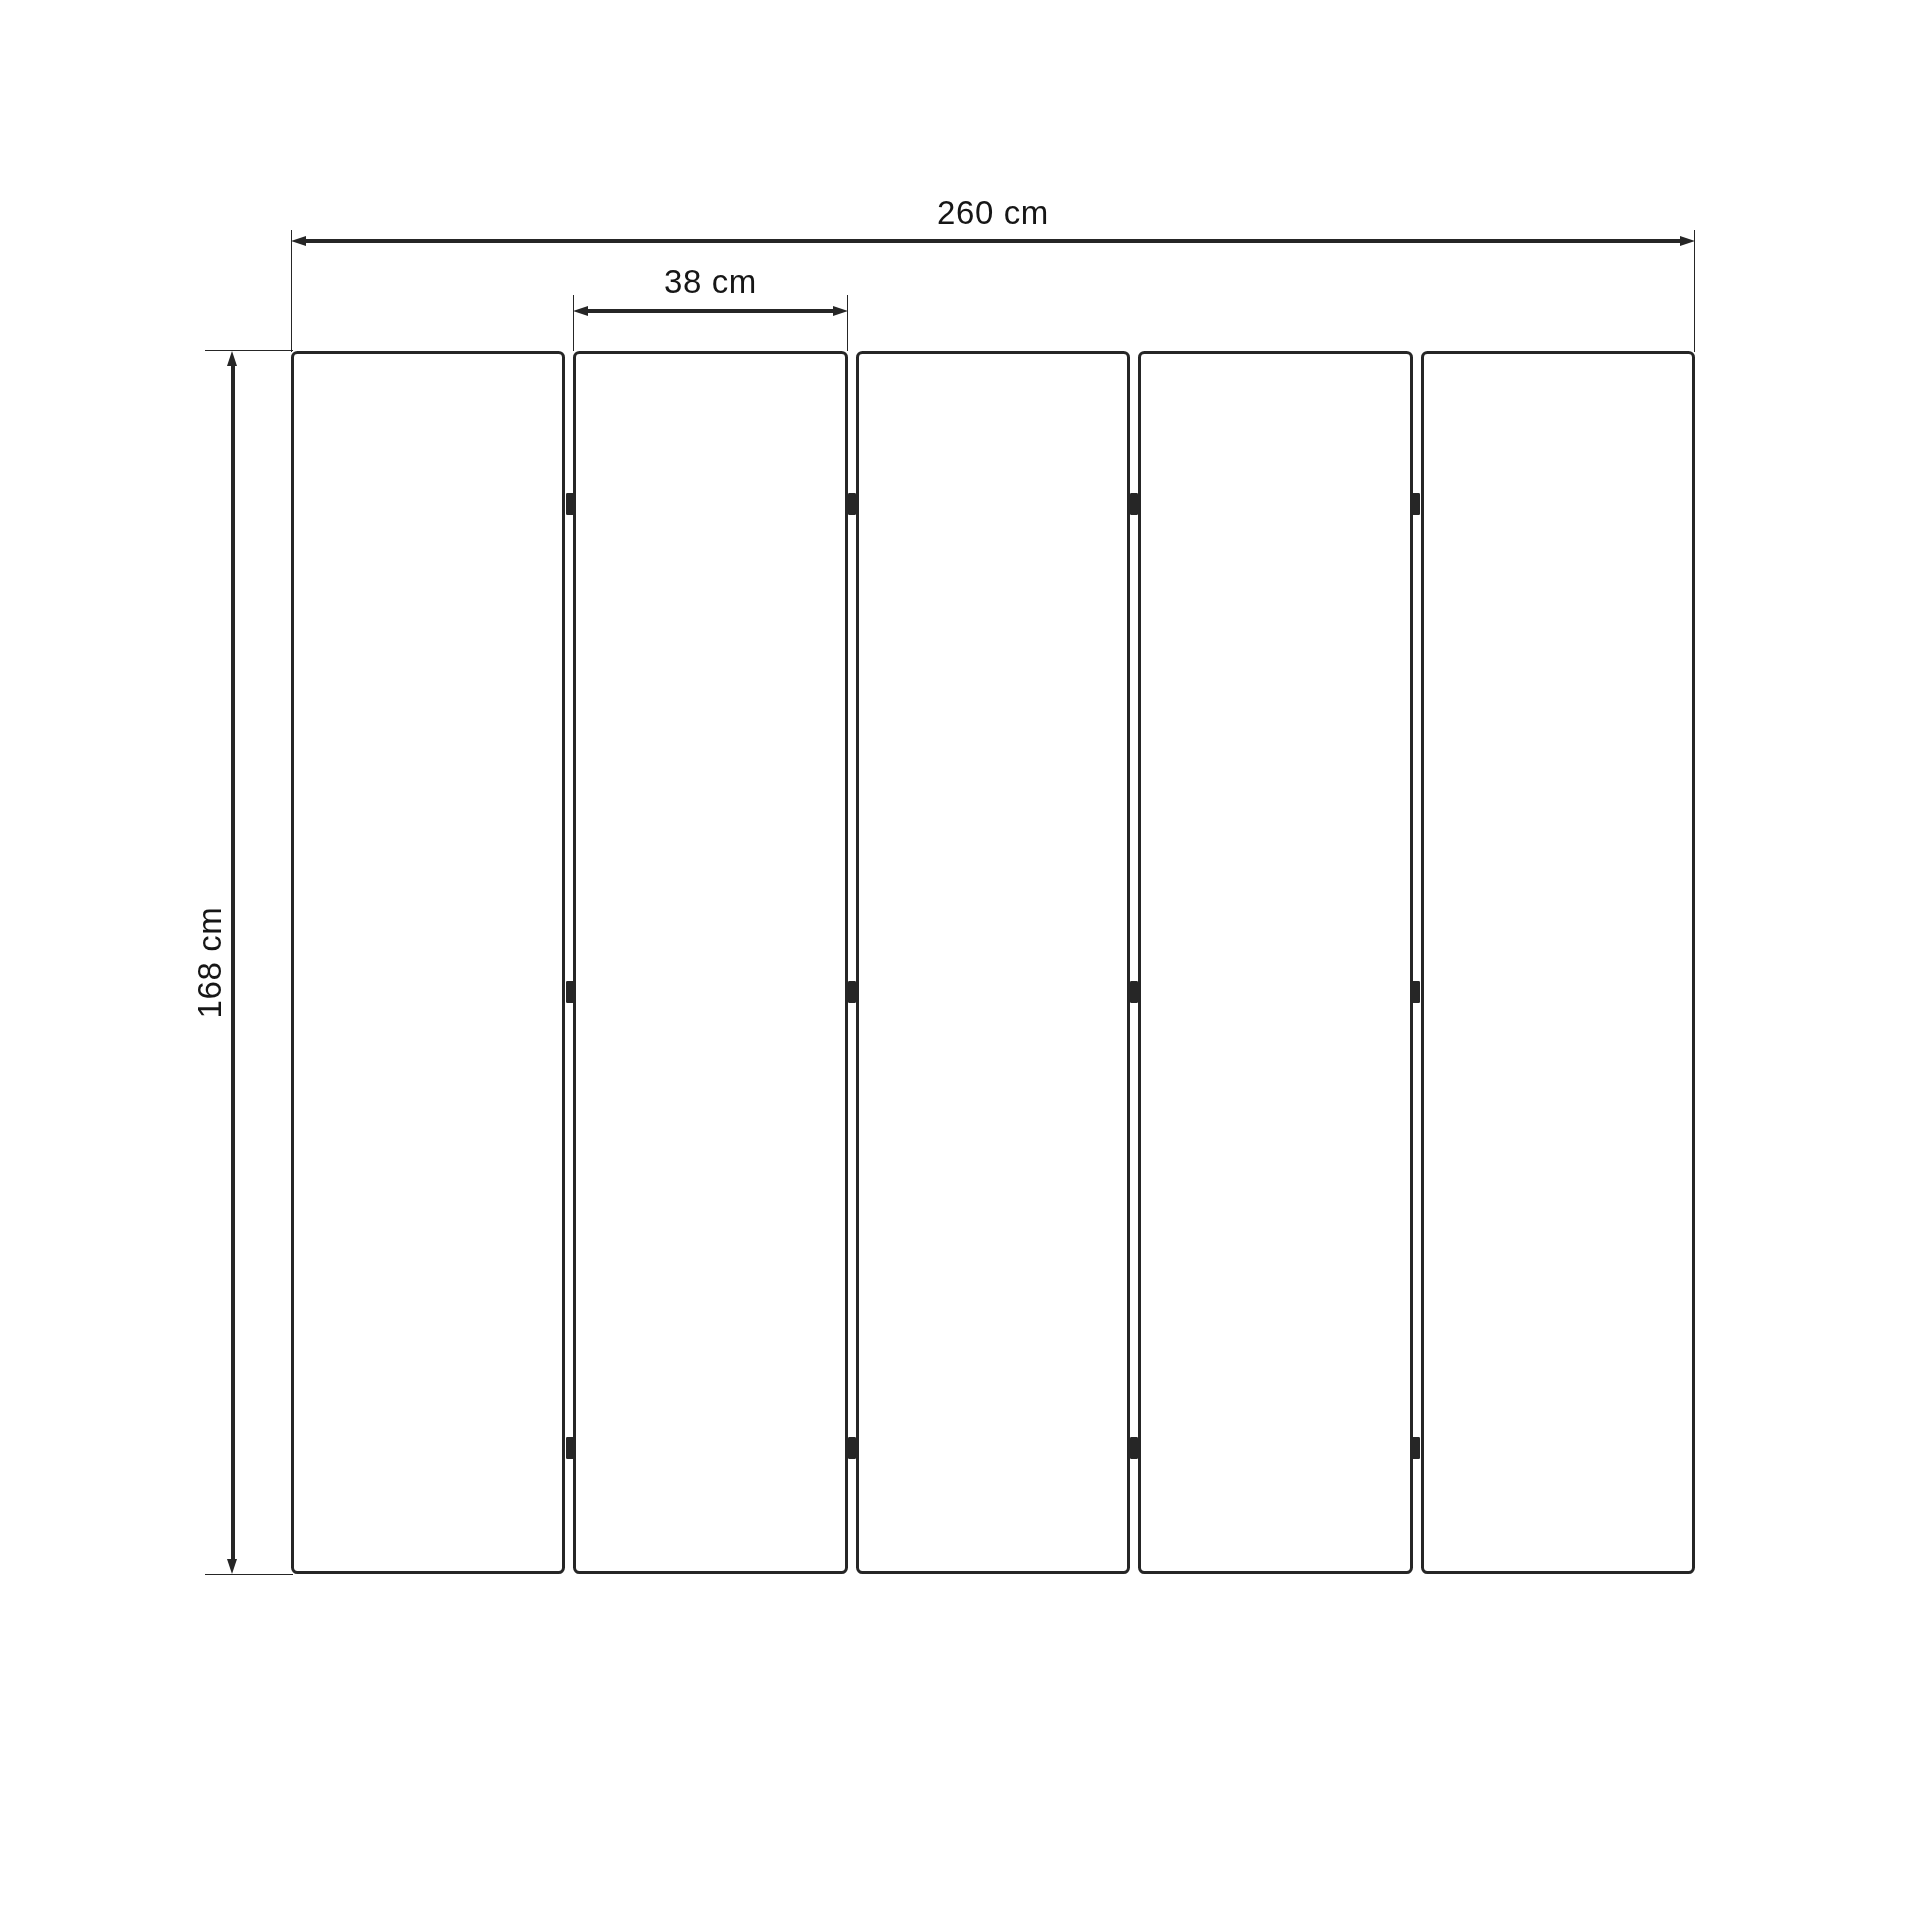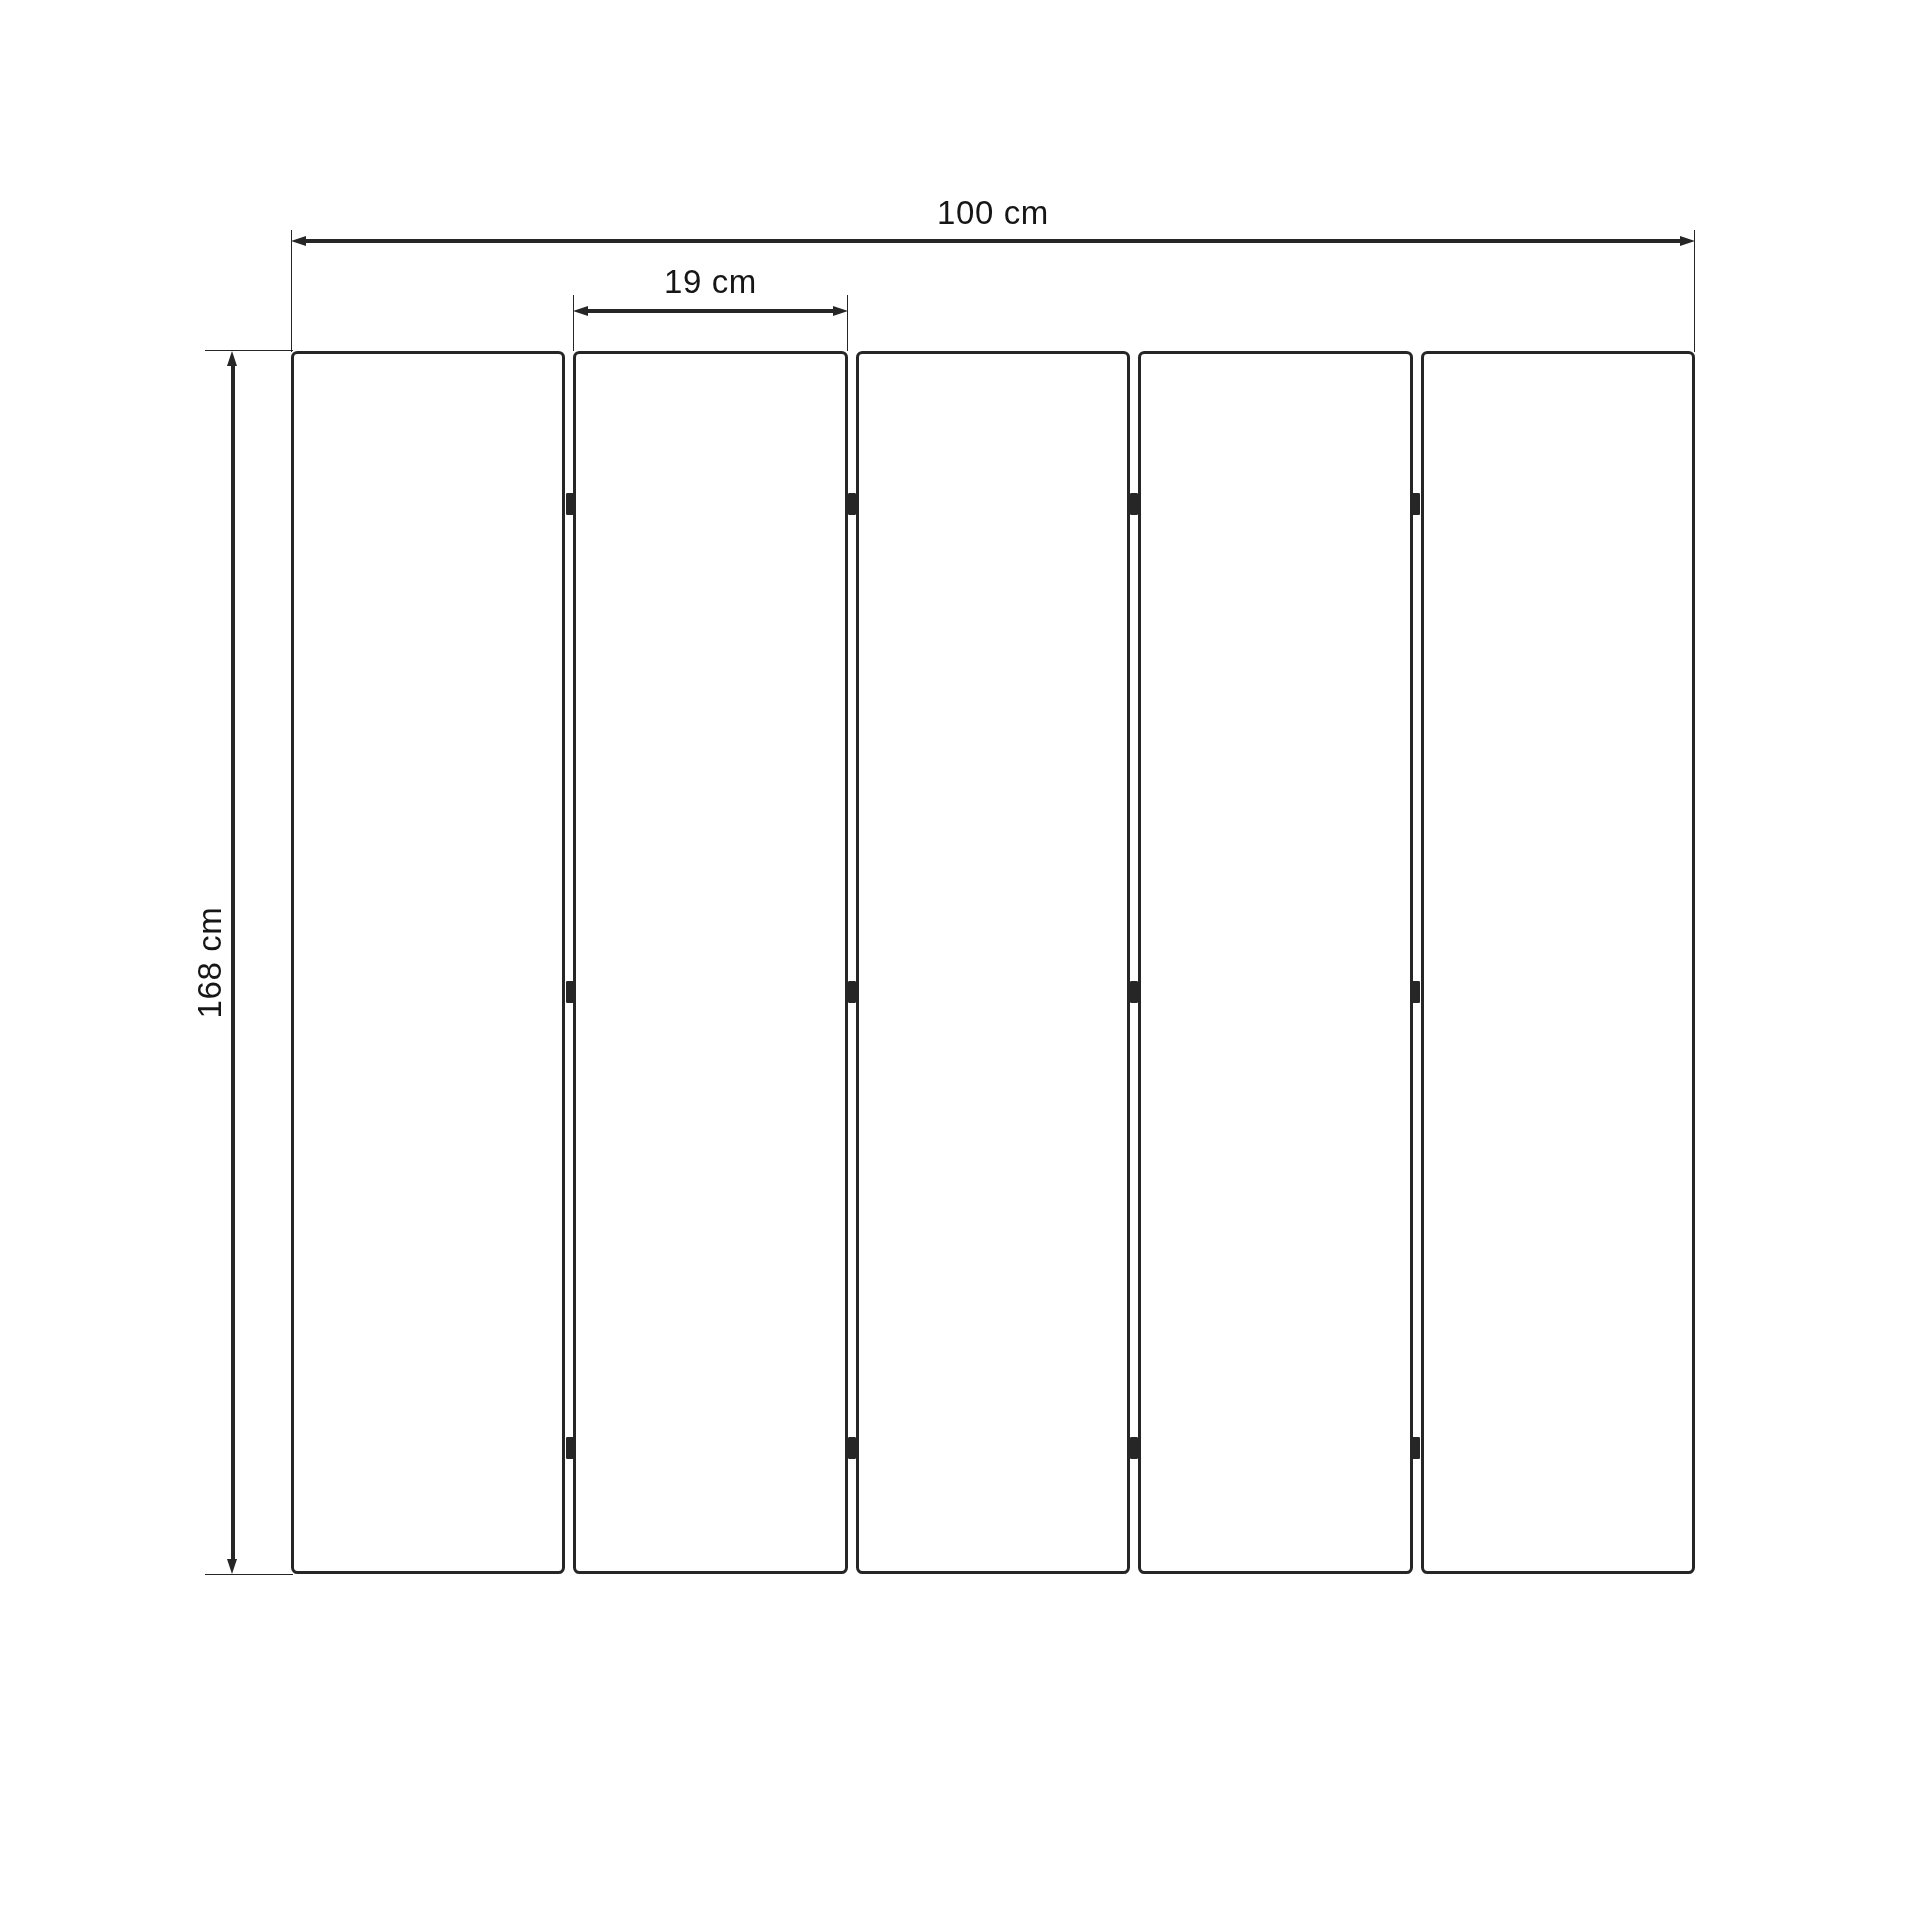--- a/index.html
+++ b/index.html
@@ -63,30 +63,30 @@
     transform:rotate(-90deg);
     transform-origin:center center;
   }
 </style>
 </head>
 <body>
 
 <div class="canvas">
 
   <div>
-    <span class="dim-label" style="left:291px;top:196px;width:1404px;">100 cm</span>
+    <span class="dim-label" style="left:291px;top:196px;width:1404px;">260 cm</span>
     <div class="ext-line-v" style="left:291px;top:230px;height:122px;"></div>
     <div class="ext-line-v" style="left:1694px;top:230px;height:122px;"></div>
     <div class="dim-line-h" style="left:303px;top:239px;width:1380px;"></div>
     <div class="arr arr-left" style="left:291px;top:236px;"></div>
     <div class="arr arr-right" style="left:1680px;top:236px;"></div>
   </div>
 
   <div>
-    <span class="dim-label" style="left:573px;top:265px;width:275px;">19 cm</span>
+    <span class="dim-label" style="left:573px;top:265px;width:275px;">38 cm</span>
     <div class="ext-line-v" style="left:573px;top:295px;height:56px;"></div>
     <div class="ext-line-v" style="left:847px;top:295px;height:56px;"></div>
     <div class="dim-line-h" style="left:586px;top:309px;width:250px;"></div>
     <div class="arr arr-left" style="left:573px;top:306px;"></div>
     <div class="arr arr-right" style="left:833px;top:306px;"></div>
   </div>
 
   <div>
     <span class="dim-label rot" style="left:113px;top:946px;width:193px;">168 cm</span>
     <div class="ext-line-h" style="left:205px;top:350px;width:88px;"></div>

